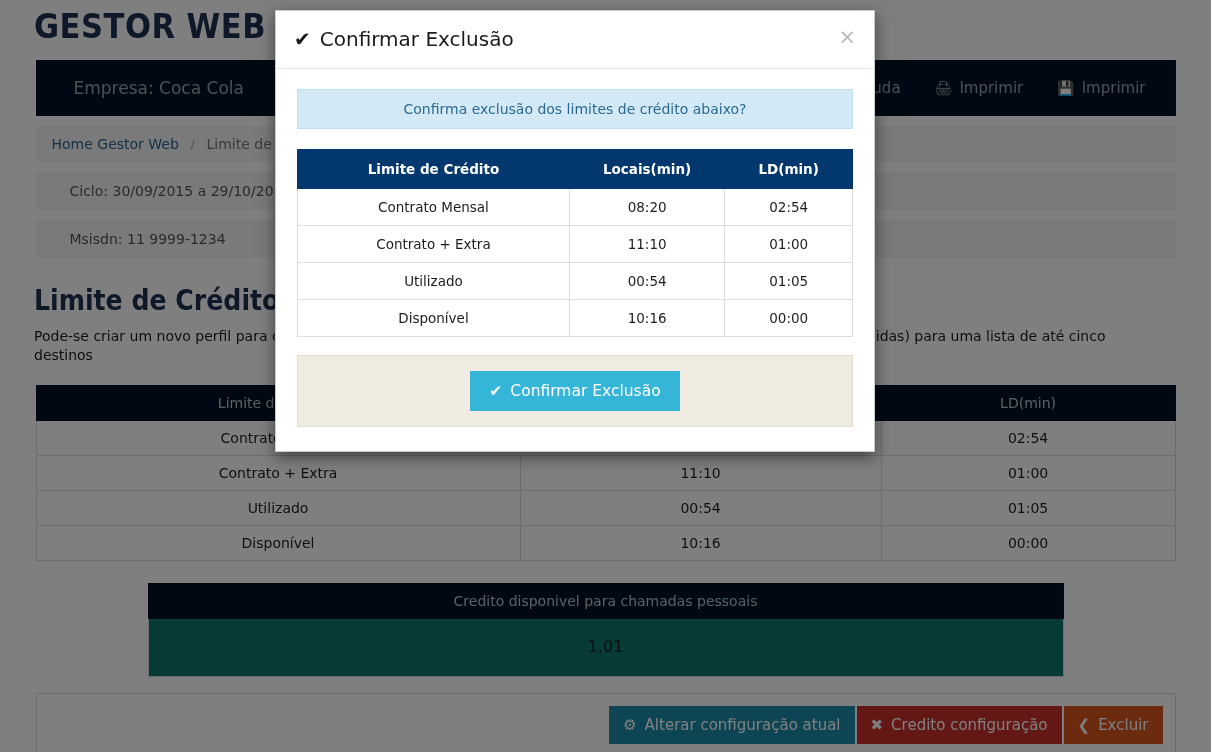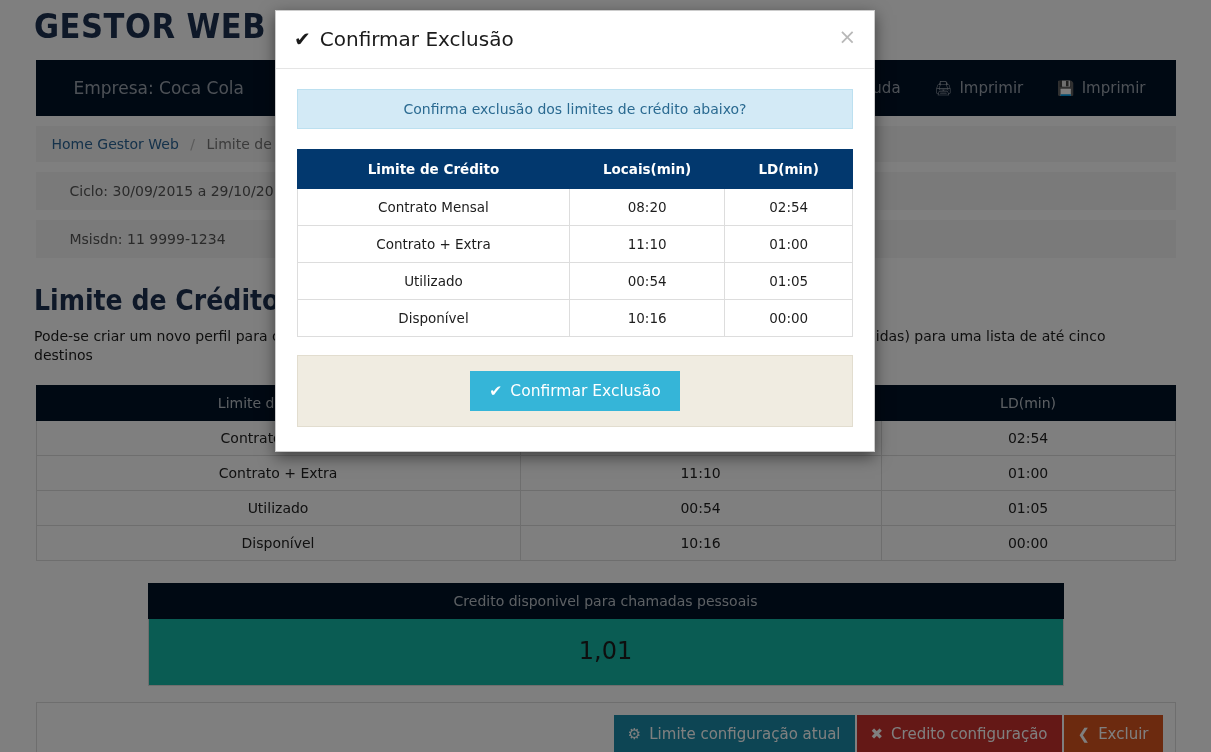--- a/index.html
+++ b/index.html
@@ -124,24 +124,24 @@
     background: #001227;
     color: #b9c0c7;
     font-size: 14px;
     text-align: center;
     padding: 10px 6px;
   }
   .credit-value {
     border: 1px solid #dddddd;
     border-top: none;
     text-align: center;
-    font-size: 24px;
+    font-size: 16px;
     color: #1d1d1d;
     padding: 18px 6px 20px;
-    background: #14b8a6;
+    background: #0f766e;
   }
 
   .action-panel {
     width: 1140px;
     margin: 16px auto 0;
     border: 1px solid #dddddd;
     background: #ffffff;
     padding: 10px 12px;
     display: flex;
     justify-content: flex-end;
@@ -340,21 +340,21 @@
   </table>
 
   <div class="credit-panel">
     <div class="credit-head">Credito disponivel para chamadas pessoais</div>
     <div class="credit-value">1,01</div>
   </div>
 
   <div class="action-panel">
     <button class="btn btn-info">
       <span class="gly">⚙</span>
-      <span>Limite configuração atual</span>
+      <span>Alterar configuração atual</span>
     </button>
     <button class="btn btn-danger">
       <span class="gly">✖</span>
       <span>Credito configuração</span>
     </button>
     <button class="btn btn-warning">
       <span class="gly">❮</span>
       <span>Excluir</span>
     </button>
   </div>

